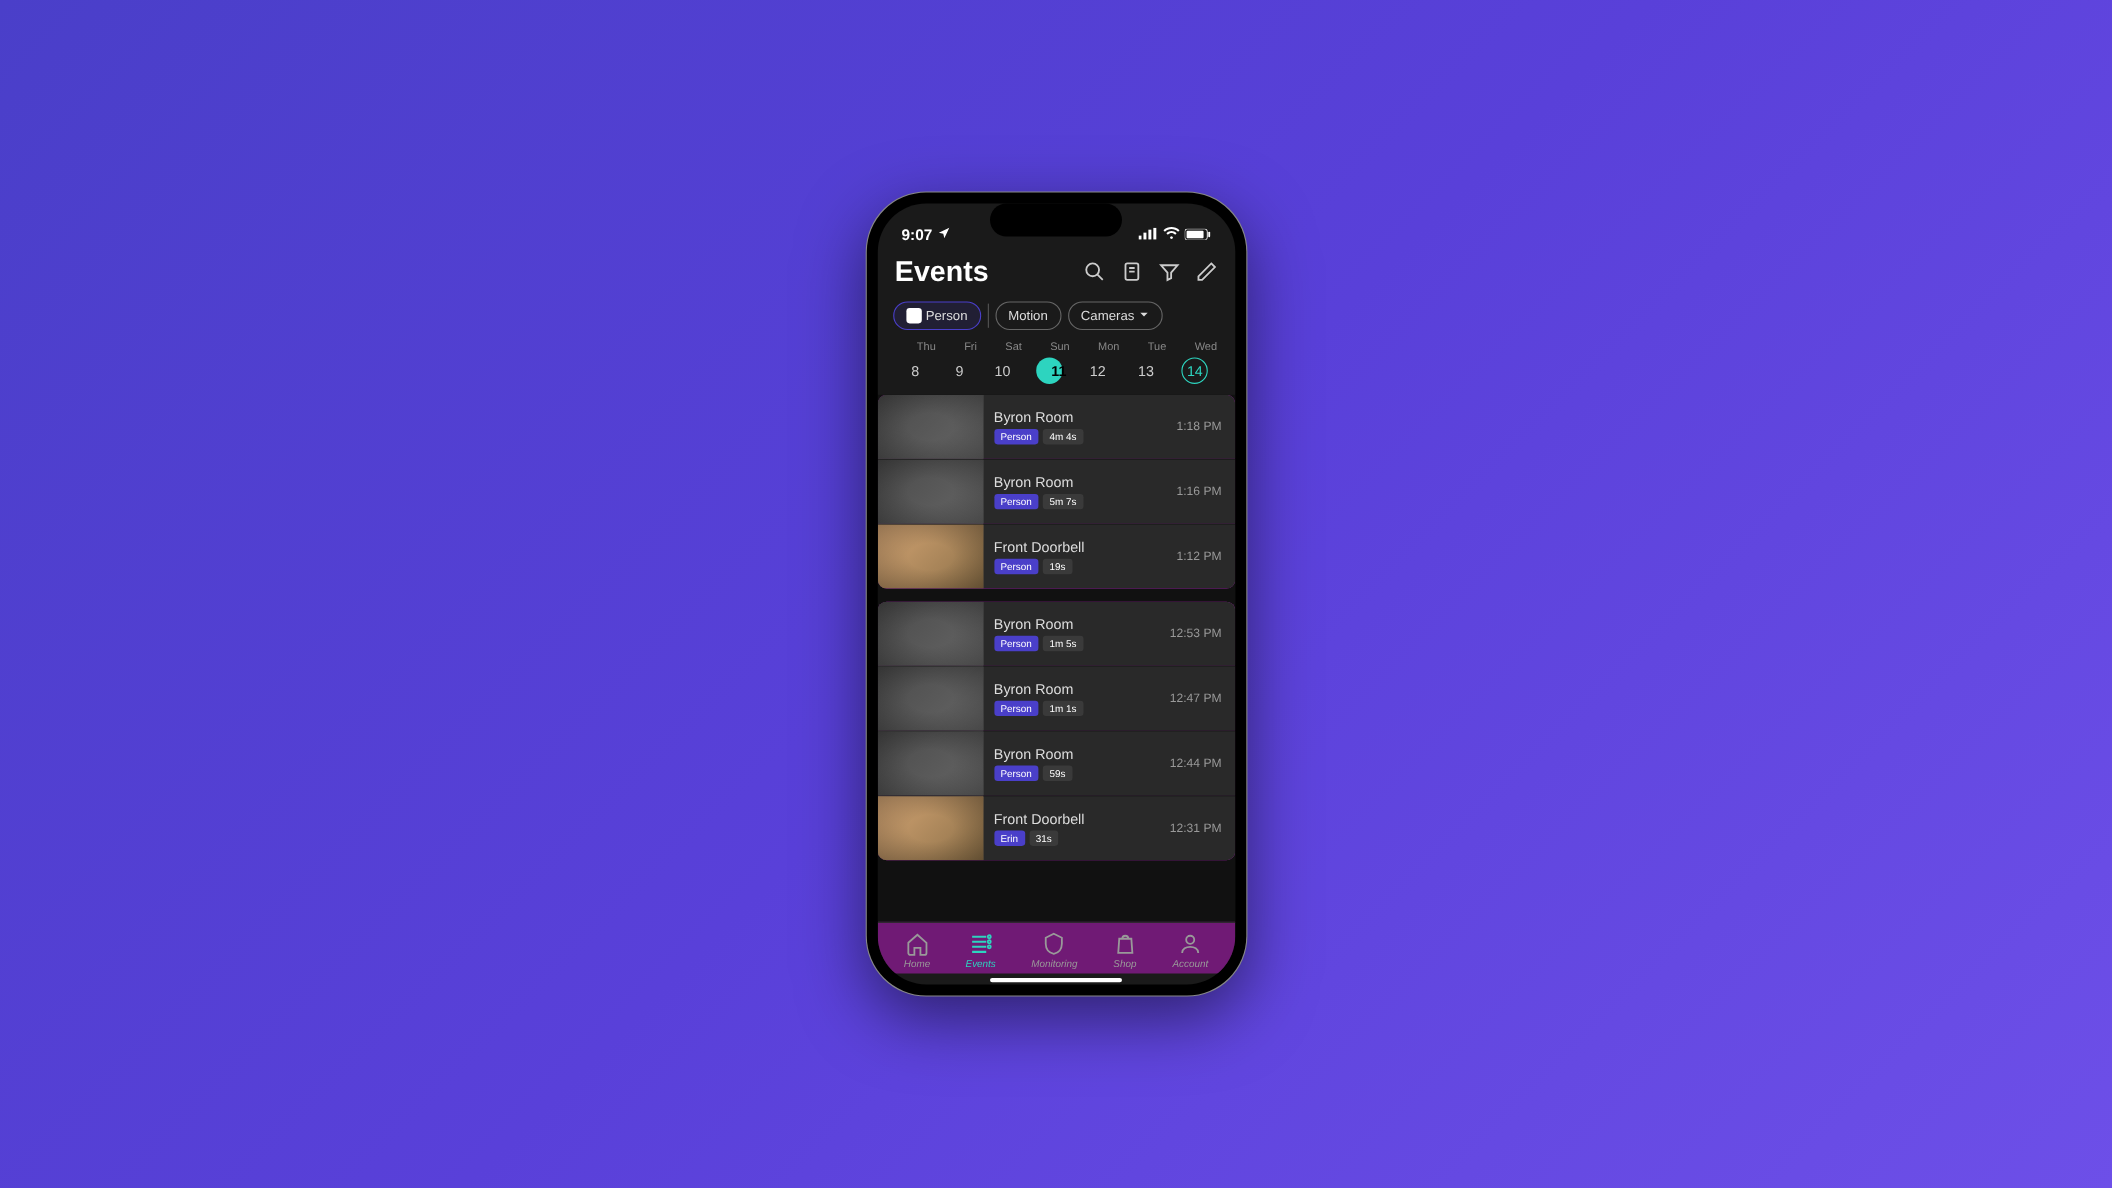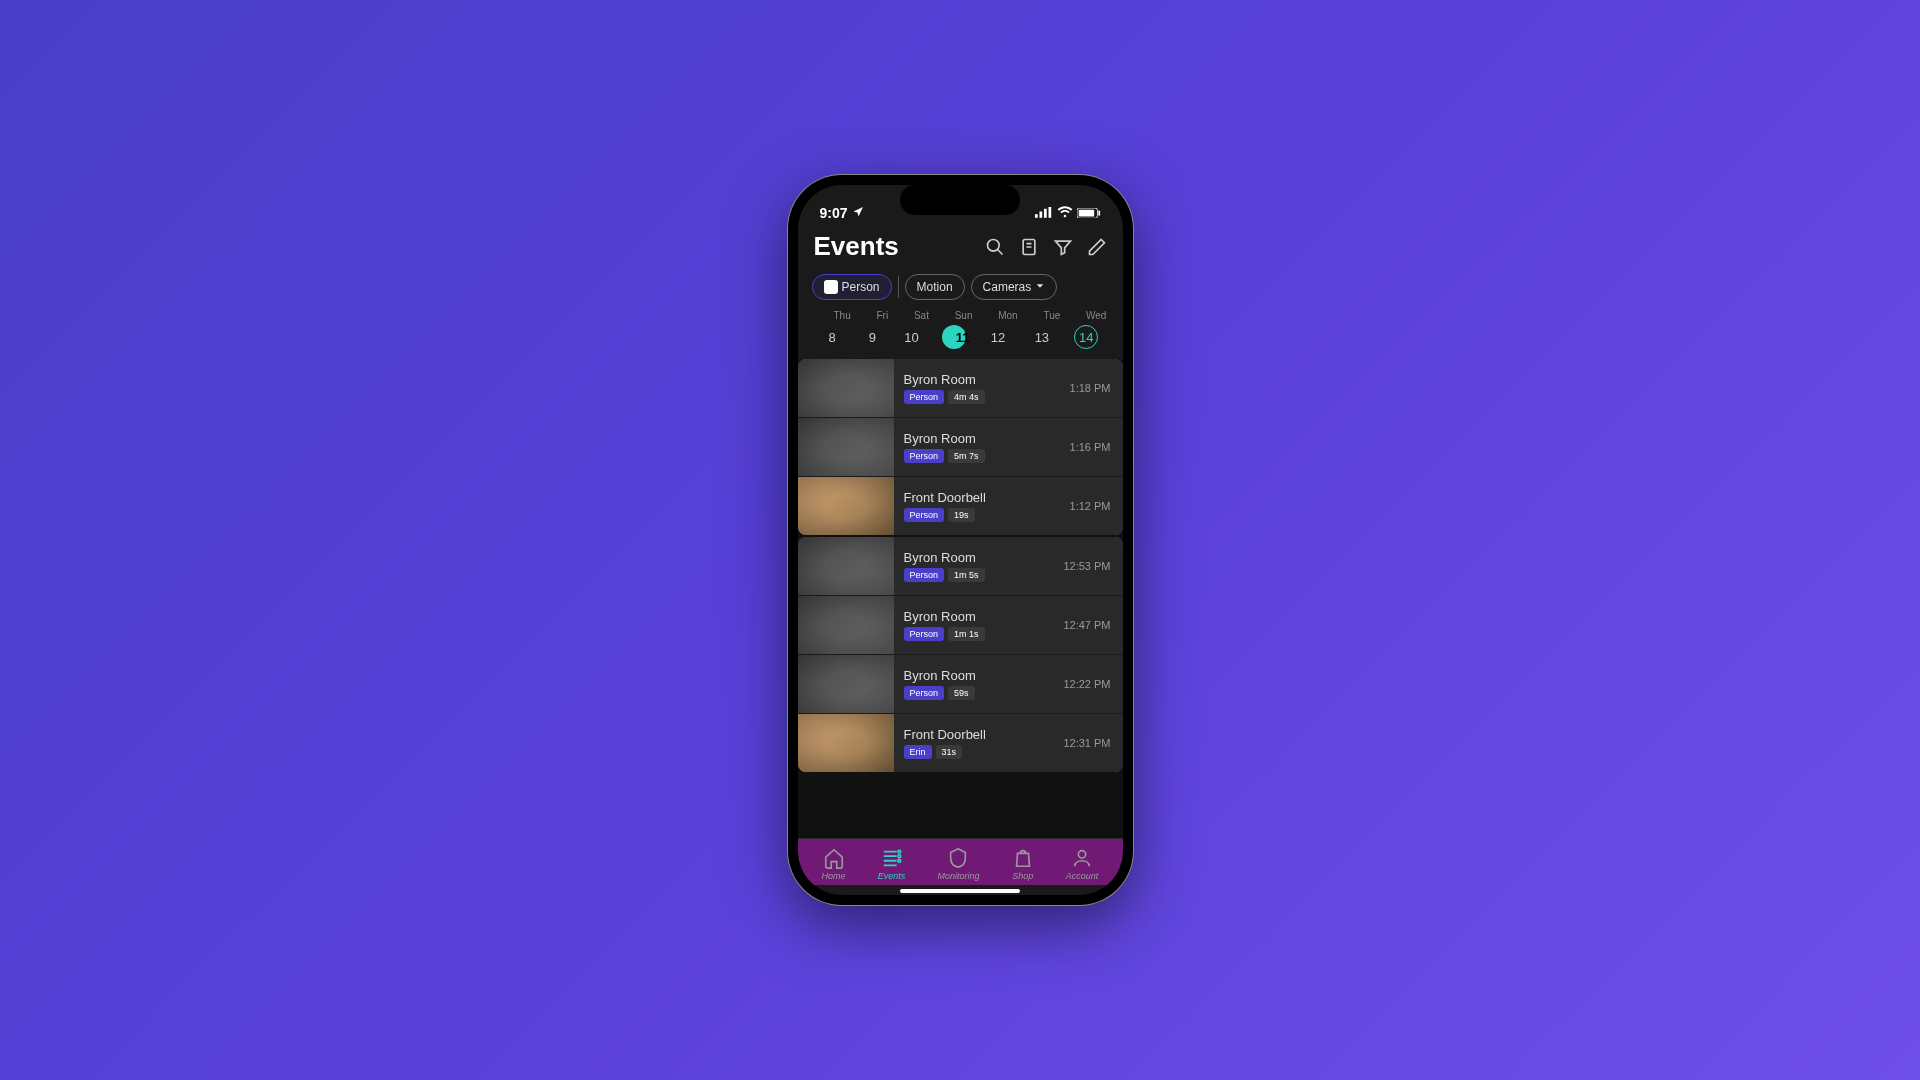--- a/index.html
+++ b/index.html
@@ -20,21 +20,21 @@
 .chip .shield { width:14px; height:14px; background:#fff; border-radius:3px; display:inline-block; }
 .divider { width:1px; height:22px; background:#555; }
 .calendar { display:flex; justify-content:space-between; padding:0 16px 10px; }
 .day-col { display:flex; flex-direction:column; align-items:center; gap:4px; cursor:pointer; }
 .day-name { color:#888; font-size:10px;margin-left:20px; }
 .day-num { color:#ccc; font-size:13px; font-weight:500; width:24px; height:24px; display:flex; align-items:center; justify-content:center; border-radius:50%; }
 .day-num.selected { background:#2dd4bf; color:#000; font-weight:700;padding-left:18px; }
 .day-num.today { border:1px solid #2dd4bf; color:#2dd4bf; }
 .events-list { flex:1; overflow-y:auto; background:#111; }
 .events-list::-webkit-scrollbar { display:none; }
-.event-group { background:#a21caf; margin-bottom:2px; border-radius:8px; overflow:hidden; }
+.event-group { background:#a21caf; margin-bottom:12px; border-radius:8px; overflow:hidden; }
 .event-row { display:flex; align-items:center; padding:0 12px 0 0; gap:10px; cursor:pointer; background:#292929; }
 .event-row + .event-row { border-top:1px solid #1a1a1a; }
 .thumb { width:96px; height:58px; background:linear-gradient(135deg,#4a4a4a,#666); flex-shrink:0; position:relative; overflow:hidden; }
 .thumb.doorbell { background:linear-gradient(135deg,#d4a574,#8b6f47); }
 .thumb::after { content:''; position:absolute; inset:0; background:radial-gradient(ellipse at center,transparent 30%,rgba(0,0,0,.3)); }
 .event-info { flex:1; display:flex; flex-direction:column; gap:3px; }
 .event-title { color:#ddd; font-size:13px; }
 .badge-row { display:flex; gap:4px; }
 .badge { background:#4a3fc9; color:#fff; font-size:9px; padding:2px 6px; border-radius:3px; font-weight:500; }
 .badge.dur { background:#3a3a3a; }
@@ -216,21 +216,21 @@
           </div>
           <div class="event-row">
             <div class="thumb"></div>
             <div class="event-info">
               <div class="event-title">Byron Room</div>
               <div class="badge-row">
                 <span class="badge">Person</span>
                 <span class="badge dur">59s</span>
               </div>
             </div>
-            <div class="event-time">12:22 PM</div>
+            <div class="event-time">12:44 PM</div>
           </div>
           <div class="event-row">
             <div class="thumb doorbell"></div>
             <div class="event-info">
               <div class="event-title">Front Doorbell</div>
               <div class="badge-row">
                 <span class="badge">Erin</span>
                 <span class="badge dur">31s</span>
               </div>
             </div>

